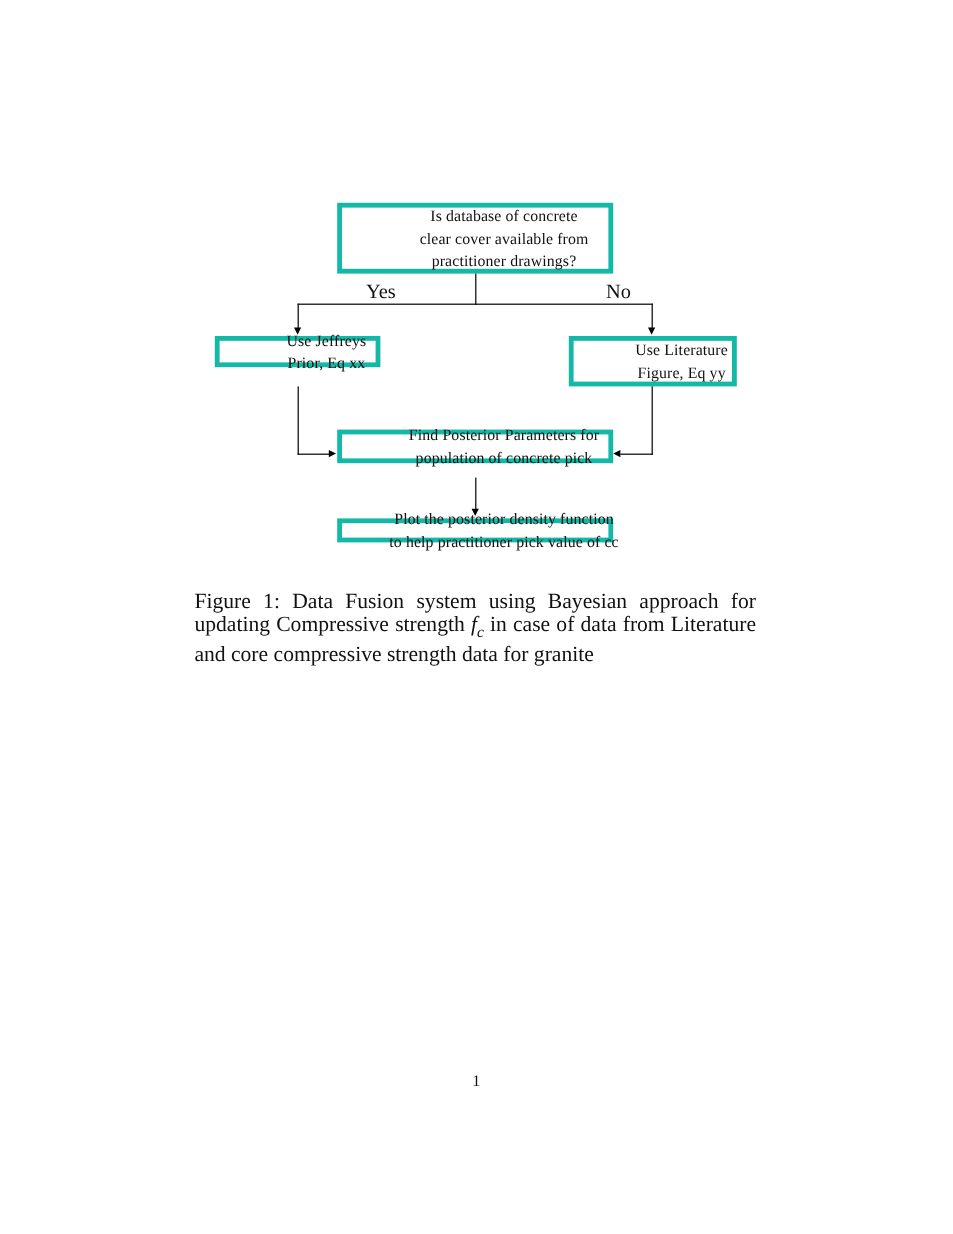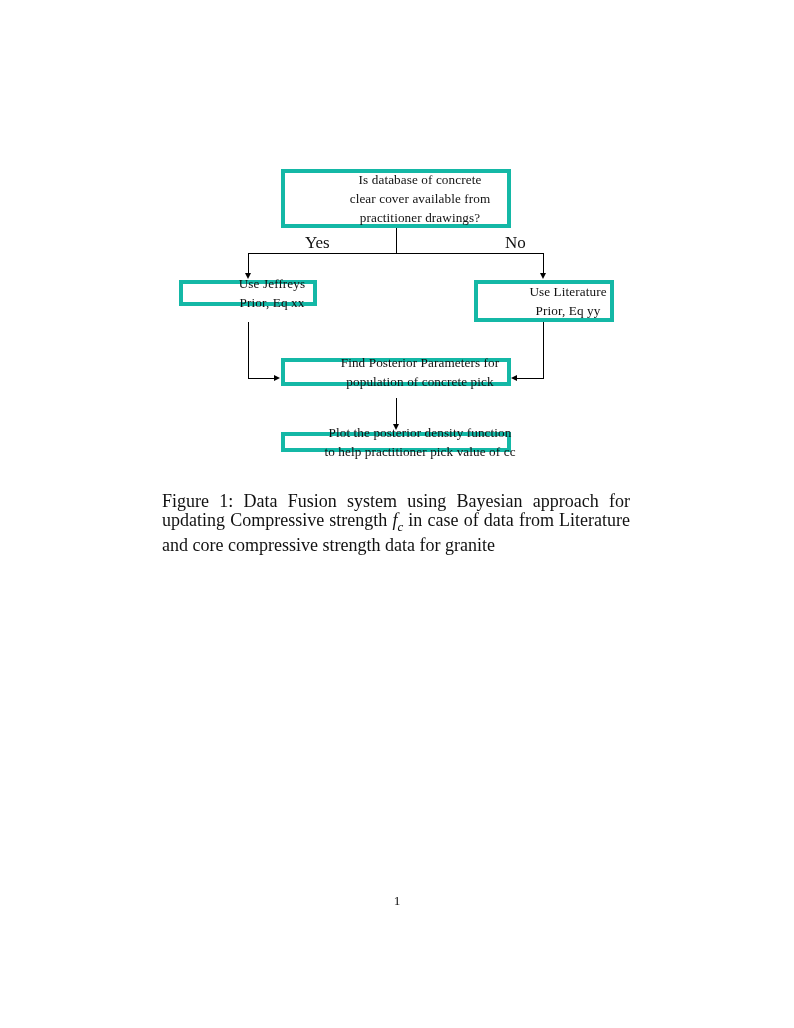--- a/index.html
+++ b/index.html
@@ -157,21 +157,21 @@
   <div class="arrow-down" id="arrow-no"></div>
   <div class="edge-label" id="label-yes">Yes</div>
   <div class="edge-label" id="label-no">No</div>
 
   <div class="node" id="node-jeffreys">
     <span class="line">Use Jeffreys</span>
     <span class="line">Prior, Eq xx</span>
   </div>
   <div class="node" id="node-conjugate">
     <span class="line">Use Literature</span>
-    <span class="line">Prior, Eq yy</span>
+    <span class="line">Figure, Eq yy</span>
   </div>
 
   <div class="edge-v" id="feed-left-v"></div>
   <div class="edge-h" id="feed-left-h"></div>
   <div class="arrow-right" id="arrow-left-in"></div>
   <div class="edge-v" id="feed-right-v"></div>
   <div class="edge-h" id="feed-right-h"></div>
   <div class="arrow-left" id="arrow-right-in"></div>
 
   <div class="node" id="node-posterior">

